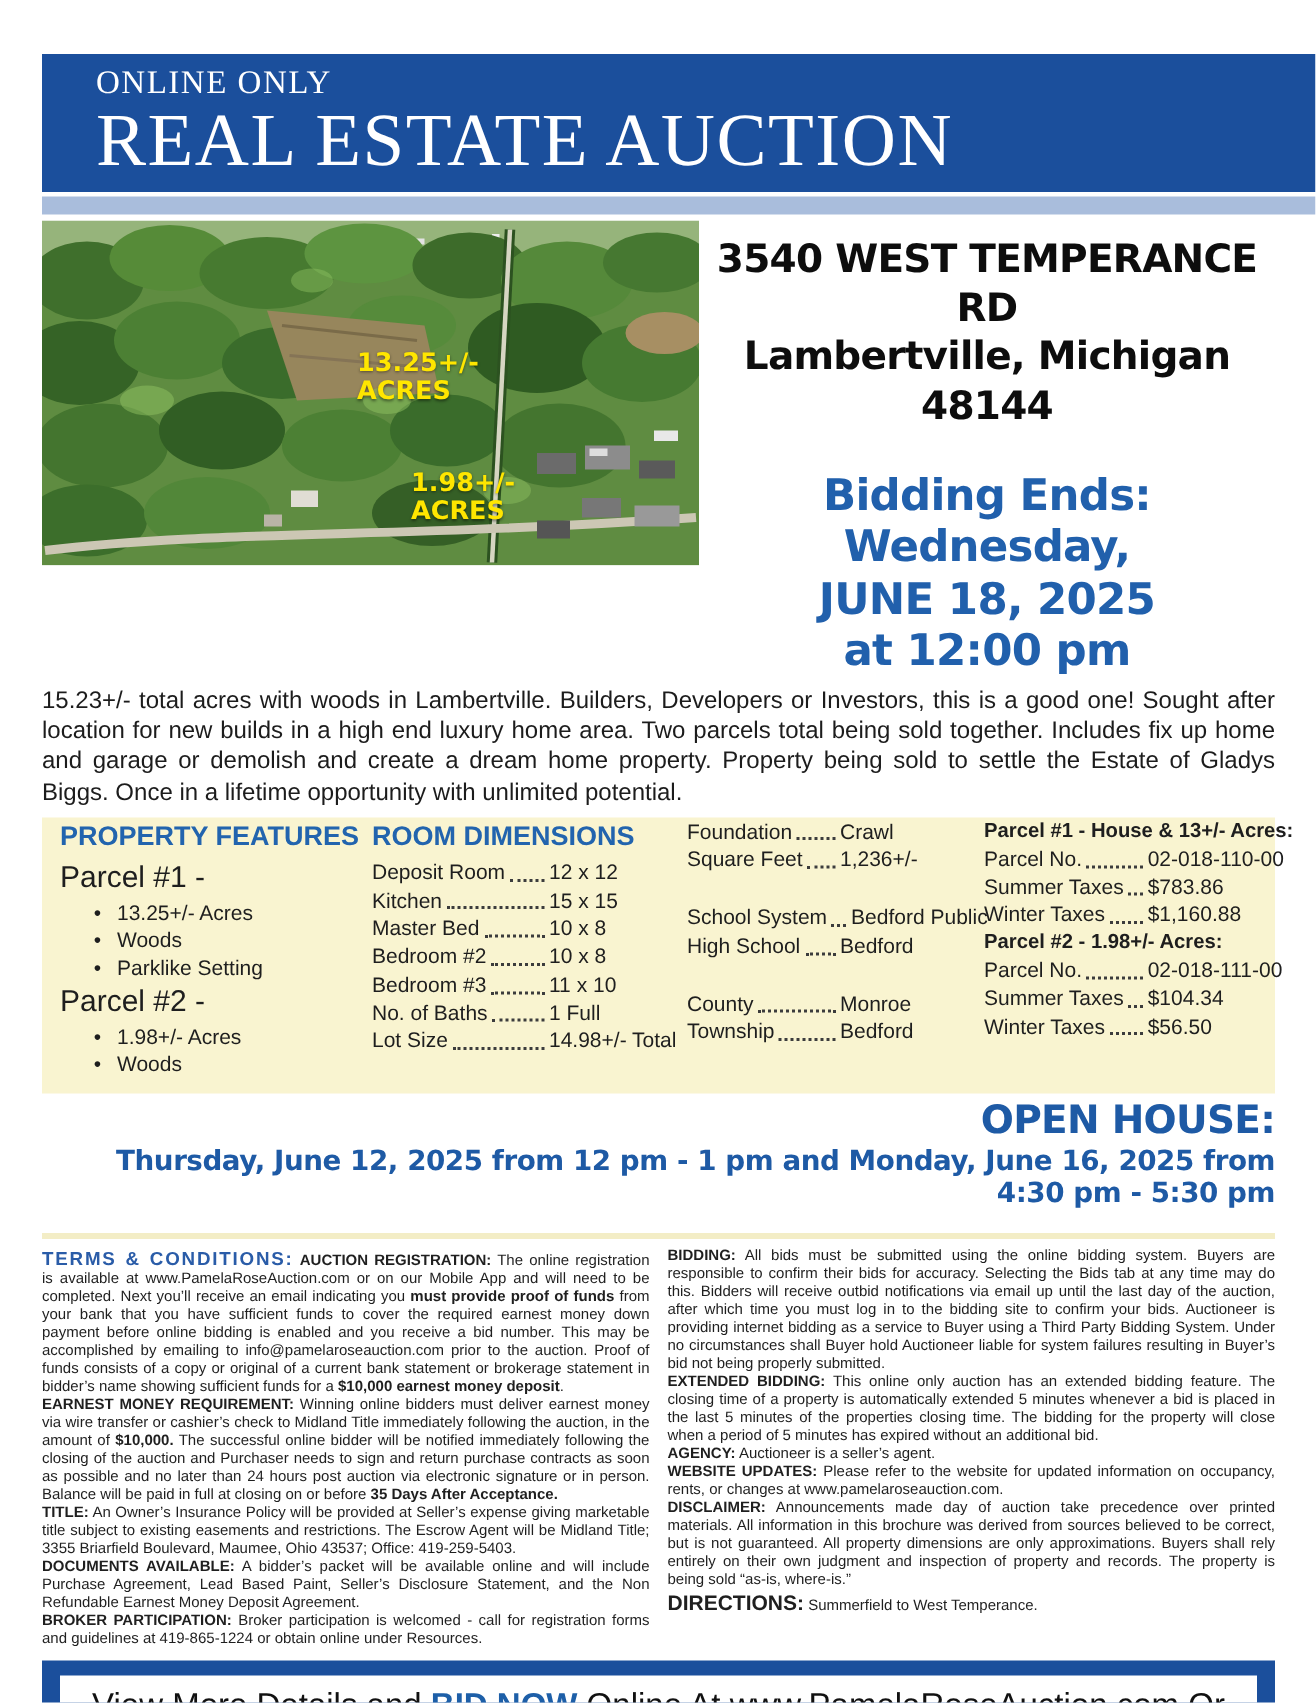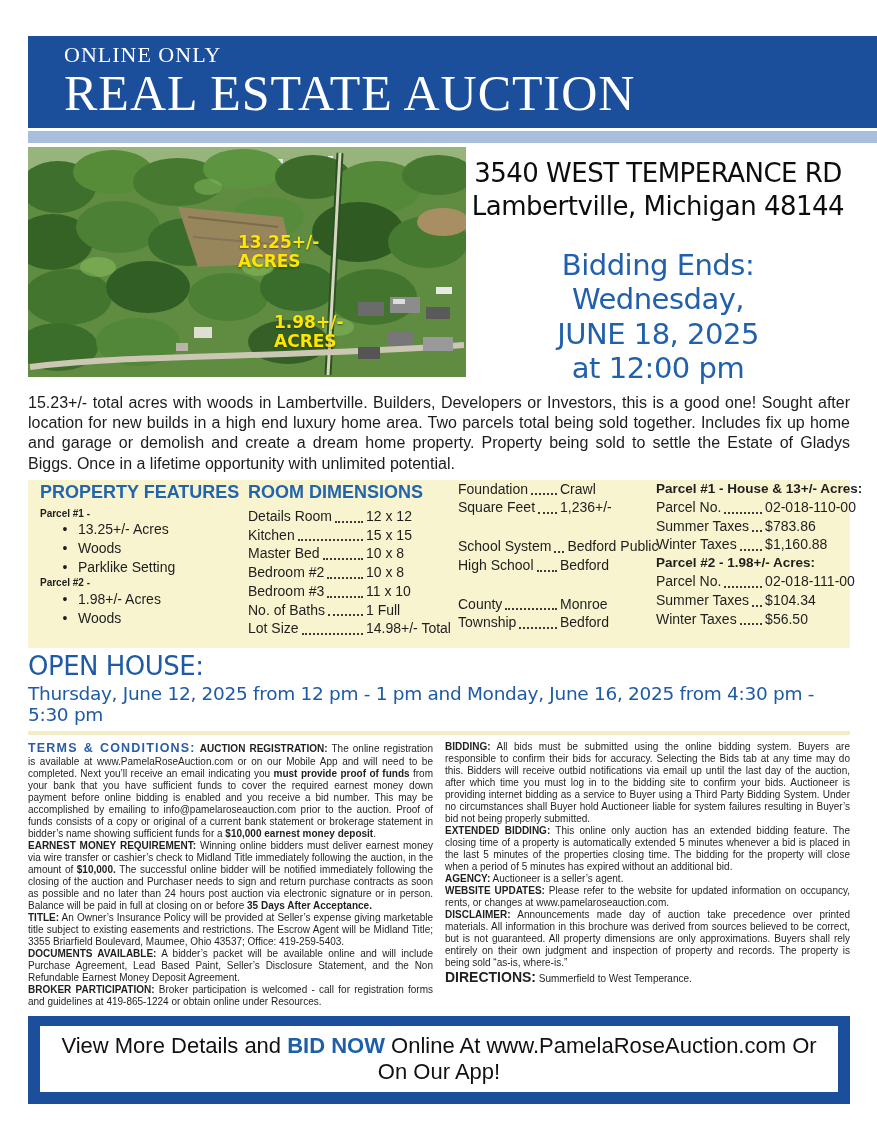--- a/index.html
+++ b/index.html
@@ -14,45 +14,45 @@
 
   
   .hero { margin:4px 0 0 28px; width:822px; display:flex; }
   .photo { position:relative; width:438px; height:230px; flex:0 0 auto; overflow:hidden; }
   .photo svg { display:block; width:100%; height:100%; }
   .acres { position:absolute; color:#ffe600; font-weight:800; font-size:17px; line-height:1.12;
            font-family:"DejaVu Sans", sans-serif; text-shadow:0 1px 2px rgba(0,0,0,.45); }
   .lbl1 { left:210px; top:86px; }
   .lbl2 { left:246px; top:166px; }
   .hero-right { flex:1; text-align:center; padding-top:10px; }
-  .marker { font-family:"DejaVu Sans", sans-serif; font-weight:400; letter-spacing:-0.5px; }
+  .marker { font-family:"DejaVu Sans", sans-serif; font-weight:700; letter-spacing:-0.5px; }
   .addr { font-size:26px; color:#0d0d0d; line-height:1.25; }
   .bidblock { margin-top:26px; color:#2160ac; font-size:29px; line-height:1.18; }
 
   
   .description { margin:8px 28px 0; width:822px; font-size:16px; line-height:1.26; color:#1c1c1c; text-align:justify; }
 
   
   .infobox { margin:6px 28px 0; width:822px; background:#f9f4d0; display:grid;
              grid-template-columns:208px 210px 198px auto; padding:0 10px 10px 12px; font-size:14px; line-height:1.34; color:#1e1e1e; }
   .boxh { font-size:18px; font-weight:bold; color:#2264ae; margin:0 0 3px; }
-  .fgl { font-weight:bold; font-size:10px; }
+  .fgl { font-weight:normal; font-size:20px; }
   .fb { display:flex; padding-left:12px; }
   .fb::before { content:"•"; width:26px; text-align:center; }
   .lrow { display:flex; }
   .lrow .ll { white-space:nowrap; }
   .lrow .dots { flex:1; border-bottom:2px dotted #3c3c3c; margin:0 3px 3px; align-self:flex-end; min-width:10px; }
   .lrow .lv { white-space:nowrap; min-width:92px; }
   .dcol .lv { min-width:96px; }
   .pcol .lv { min-width:100px; }
   .gap-top { margin-top:20px; }
   .pt { font-weight:bold; font-size:13.5px; }
 
   
-  .openhouse { margin:0 28px; width:822px; text-align:left; padding:4px 0 6px; border-bottom:4px solid #f3edc6; }
+  .openhouse { margin:0 28px; width:822px; text-align:right; padding:4px 0 16px; border-bottom:4px solid #f3edc6; }
   .oh-title { color:#1e5aa5; font-size:26px; line-height:1.1; }
   .oh-dates { color:#1e5aa5; font-size:18.5px; margin-top:2px; letter-spacing:-0.3px; }
 
   
   .terms { margin:6px 28px 0; width:822px; display:flex; gap:12px; font-size:10px; line-height:1.2; color:#1f1f1f; text-align:justify; }
   .tcol { flex:1; min-width:0; }
   .tc-head { color:#2a5ca8; font-weight:bold; font-size:12.5px; letter-spacing:1.2px; }
   .th, .tb { font-weight:bold;margin-top:48px; }
   p.t { margin:0; }
   .dirs { margin-top:16px; }
@@ -166,21 +166,21 @@
           <span>1.98+/- Acres</span>
         </div>
       <div class="fb">
           <span>Woods</span>
         </div>
     </div>
 
     <div>
       <div class="boxh">ROOM DIMENSIONS</div>
       <div class="lrow">
-          <span class="ll">Details Room</span>
+          <span class="ll">Deposit Room</span>
           <span class="dots"></span>
           <span class="lv">12 x 12</span>
         </div>
       <div class="lrow">
           <span class="ll">Kitchen</span>
           <span class="dots"></span>
           <span class="lv">15 x 15</span>
         </div>
       <div class="lrow">
           <span class="ll">Master Bed</span>

